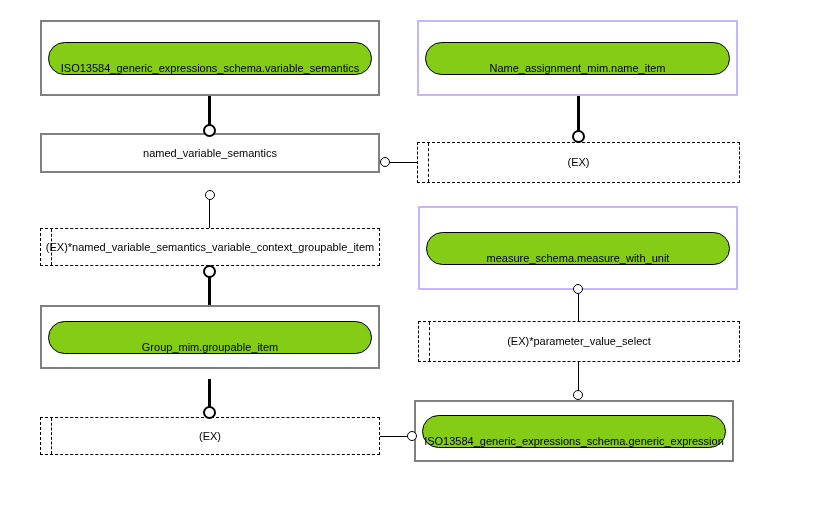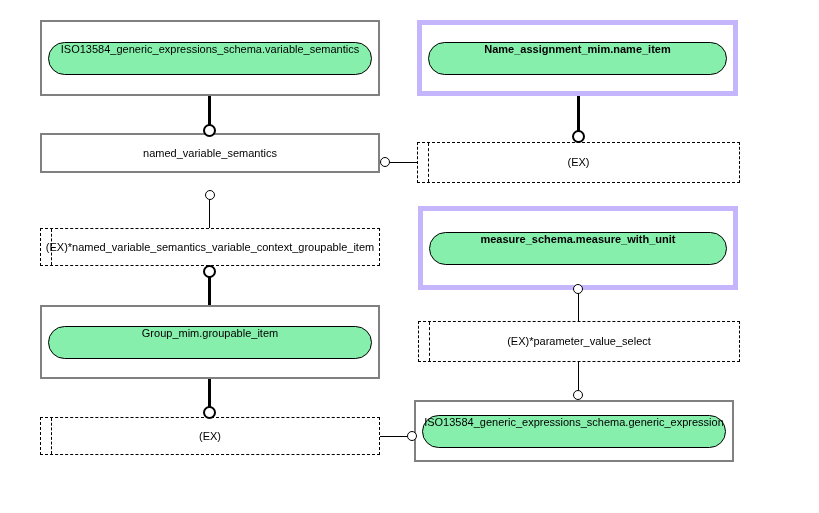--- a/index.html
+++ b/index.html
@@ -20,30 +20,30 @@
   .rect {
     position: absolute;
     background: #ffffff;
     box-sizing: border-box;
     display: flex;
     align-items: center;
     justify-content: center;
     z-index: 2;
   }
   .rect.grey  { border: 2px solid #808080; }
-  .rect.black { border: 5px solid #c4b5fd; font-weight: bold; }
+  .rect.black { border: 2px solid #c4b5fd; }
   
   .stadium {
     width: calc(100% - 12px);
     height: 33px;
     border: 1px solid #000000;
     border-radius: 17px;
-    background: #86efac;
+    background: #84cc16;
     display: flex;
-    align-items: flex-start;
+    align-items: flex-end;
     justify-content: center;
     font-size: 11px;
     white-space: nowrap;
     box-sizing: border-box;
   }
   .plainlabel {
     font-size: 11px;
     white-space: nowrap;
   }
   
@@ -104,21 +104,21 @@
   <div class="rect grey" style="left:40px; top:20px; width:340px; height:76px;">
     <div class="stadium">
       <span>ISO13584_generic_expressions_schema.variable_semantics</span>
     </div>
   </div>
 
   <div class="rect grey" style="left:40px; top:133px; width:340px; height:40px;">
     <span class="plainlabel">named_variable_semantics</span>
   </div>
 
-  <div class="rect grey" style="left:40px; top:305px; width:340px; height:74px;">
+  <div class="rect grey" style="left:40px; top:305px; width:340px; height:64px;">
     <div class="stadium">
       <span>Group_mim.groupable_item</span>
     </div>
   </div>
 
   <div class="rect black" style="left:417px; top:20px; width:321px; height:76px;">
     <div class="stadium">
       <span>Name_assignment_mim.name_item</span>
     </div>
   </div>

